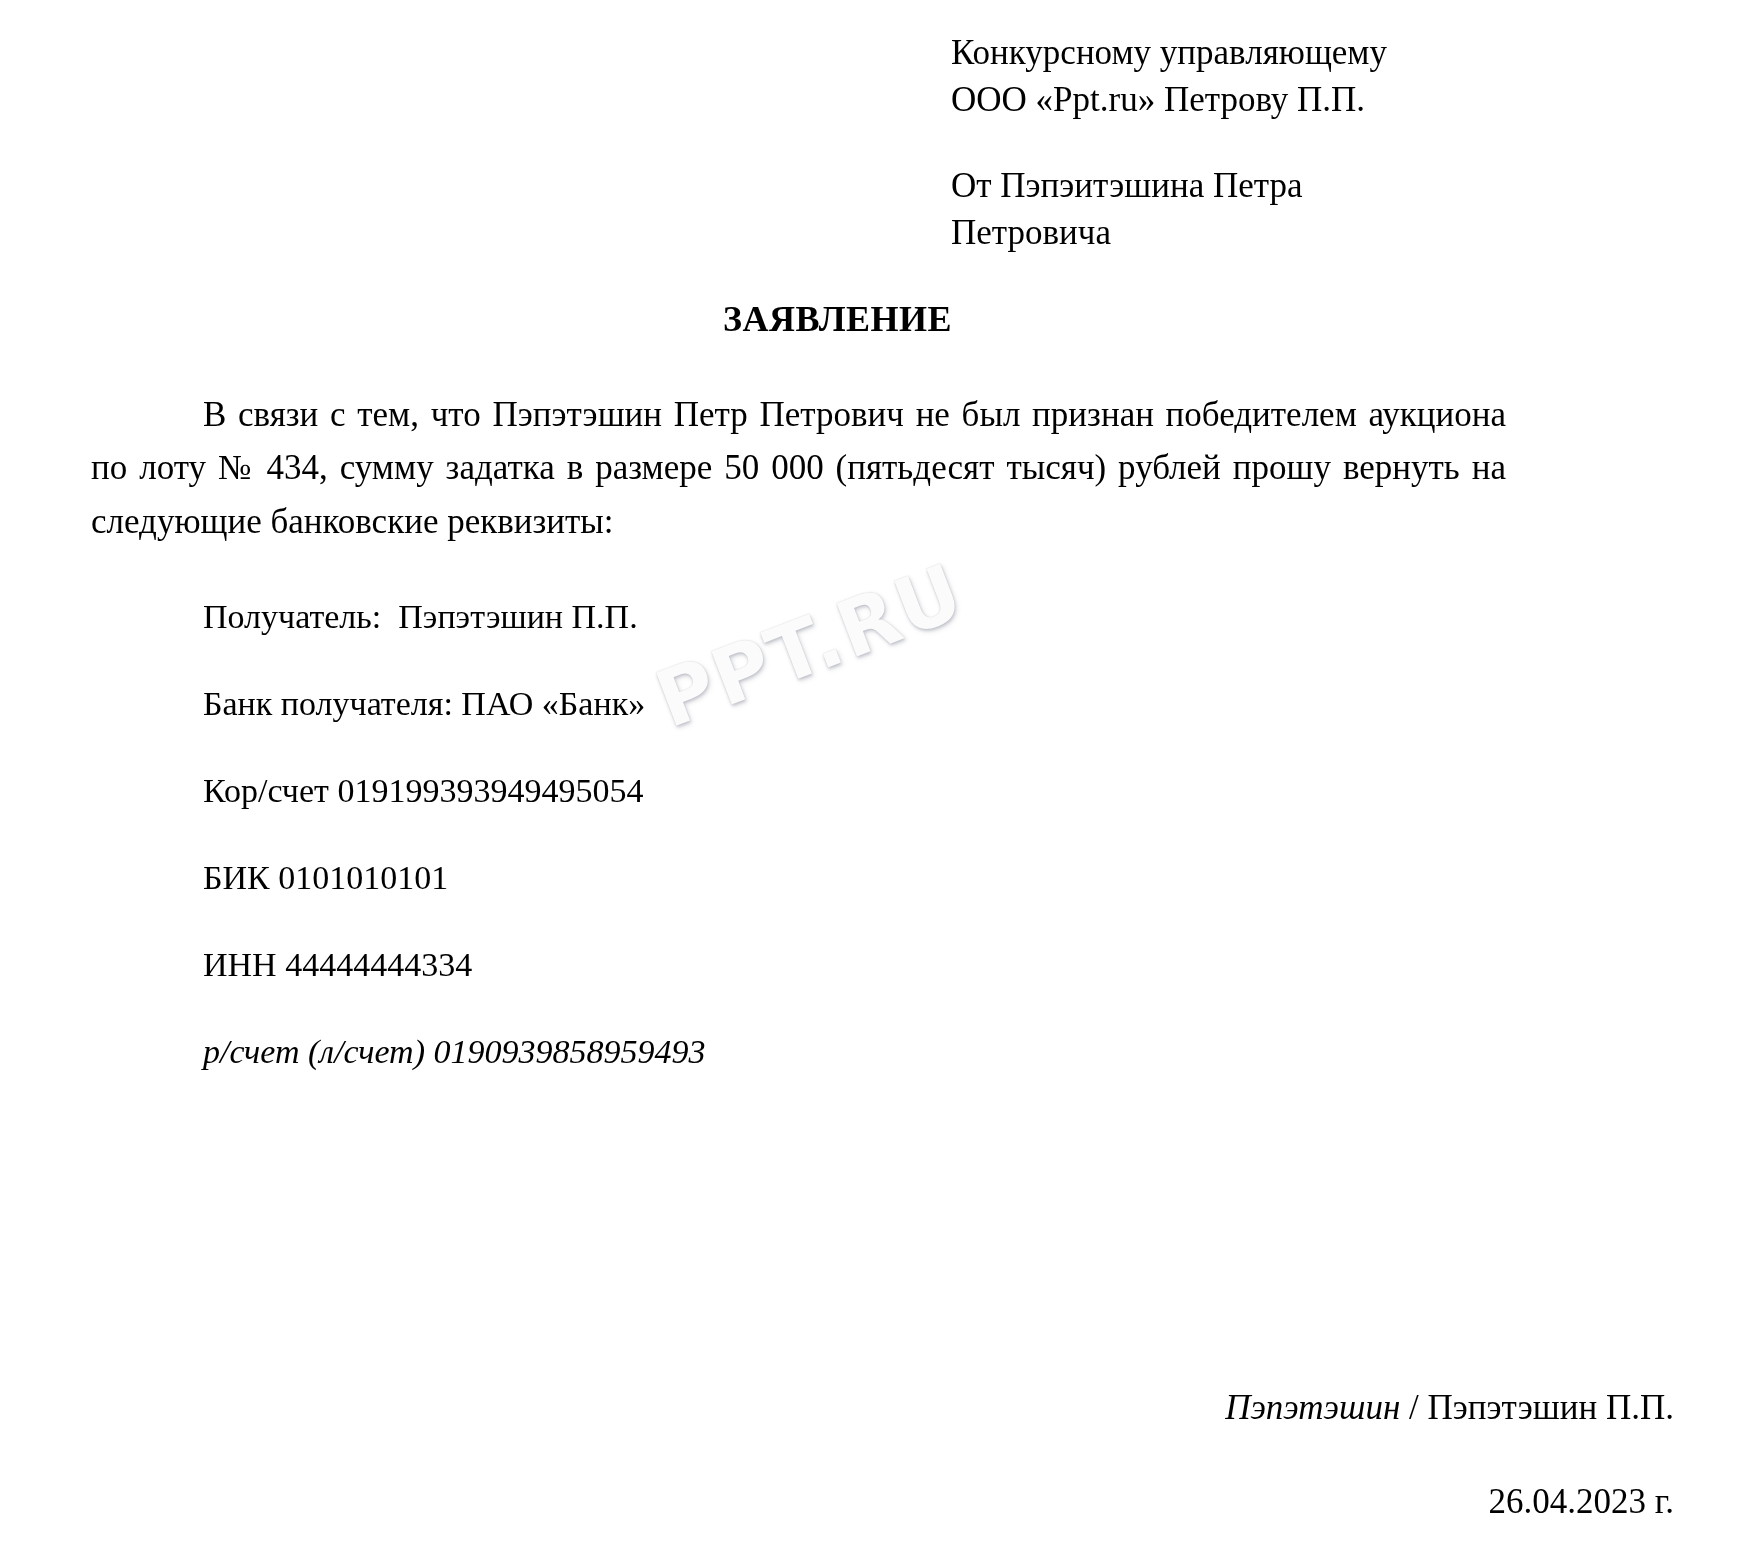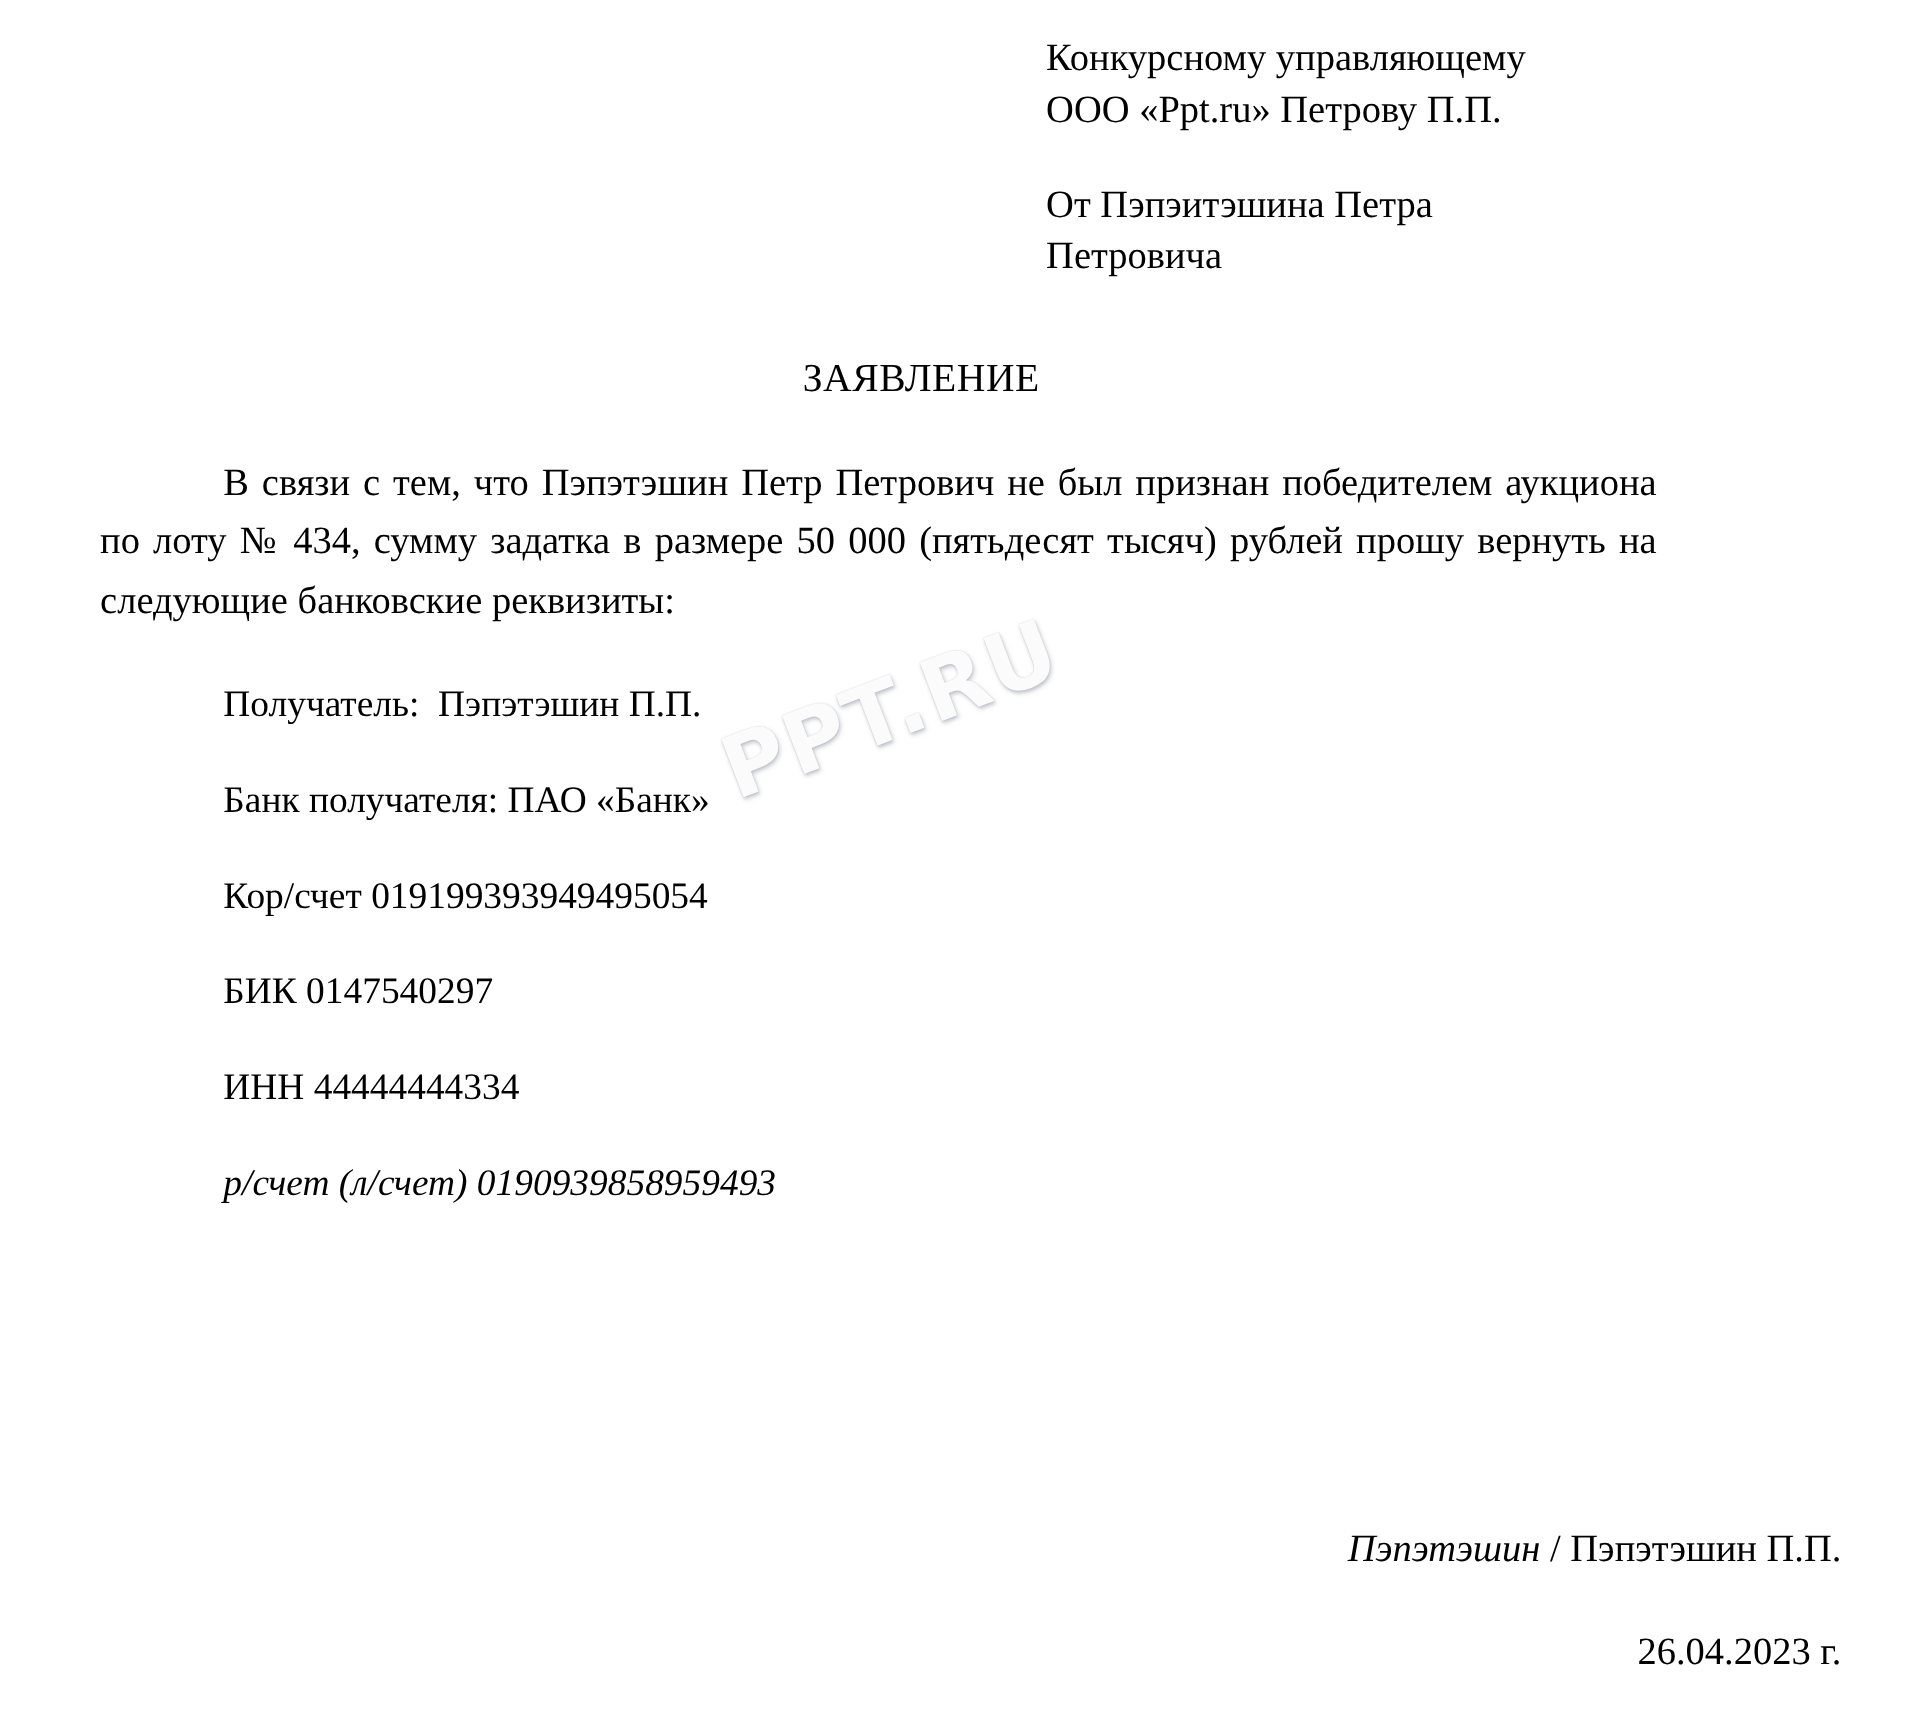--- a/index.html
+++ b/index.html
@@ -67,23 +67,23 @@
     font-size: 35px;
     line-height: 1.33;
   }
   .addressee-line { white-space: nowrap; }
   .addressee-gap { height: 40px; }
 
   
   .doc-title {
     text-align: center;
     font-size: 36px;
-    font-weight: 400;
+    font-weight: 700;
     letter-spacing: 0.5px;
-    margin-top: 66px;
+    margin-top: 42px;
     margin-right: 90px;
   }
 
   
   .body-paragraph {
     margin-top: 48px;
     font-size: 35px;
     line-height: 1.52;
     text-align: justify;
     text-justify: inter-word;
@@ -147,21 +147,21 @@
     </div>
 
     <div class="doc-title">ЗАЯВЛЕНИЕ</div>
 
     <p class="body-paragraph"><span>В связи с тем, что</span> <span class="nowrap">Пэпэтэшин Петр Петрович</span> <span>не был признан победителем аукциона по лоту</span> <span class="nowrap">№</span> <span class="nowrap">434,</span> <span>сумму задатка в размере</span> <span class="nowrap">50 000</span> <span class="nowrap">(пятьдесят тысяч)</span> <span>рублей прошу вернуть на следующие банковские реквизиты:</span></p>
 
     <div class="requisites">
       <div class="req-line"><span>Получатель:</span>&nbsp; <span>Пэпэтэшин П.П.</span></div>
       <div class="req-line"><span>Банк получателя:</span> <span>ПАО «Банк»</span></div>
       <div class="req-line"><span>Кор/счет</span> <span>019199393949495054</span></div>
-      <div class="req-line"><span>БИК</span> <span>0147540297</span></div>
+      <div class="req-line"><span>БИК</span> <span>0101010101</span></div>
       <div class="req-line"><span>ИНН</span> <span>44444444334</span></div>
       <div class="req-line"><span>р/счет (л/счет)</span> <span>0190939858959493</span></div>
     </div>
 
   </div>
 
   <div class="signature-block"><span class="signature-name">Пэпэтэшин</span> <span>/</span> <span>Пэпэтэшин П.П.</span></div>
 
   <div class="date-line">26.04.2023 г.</div>
 

